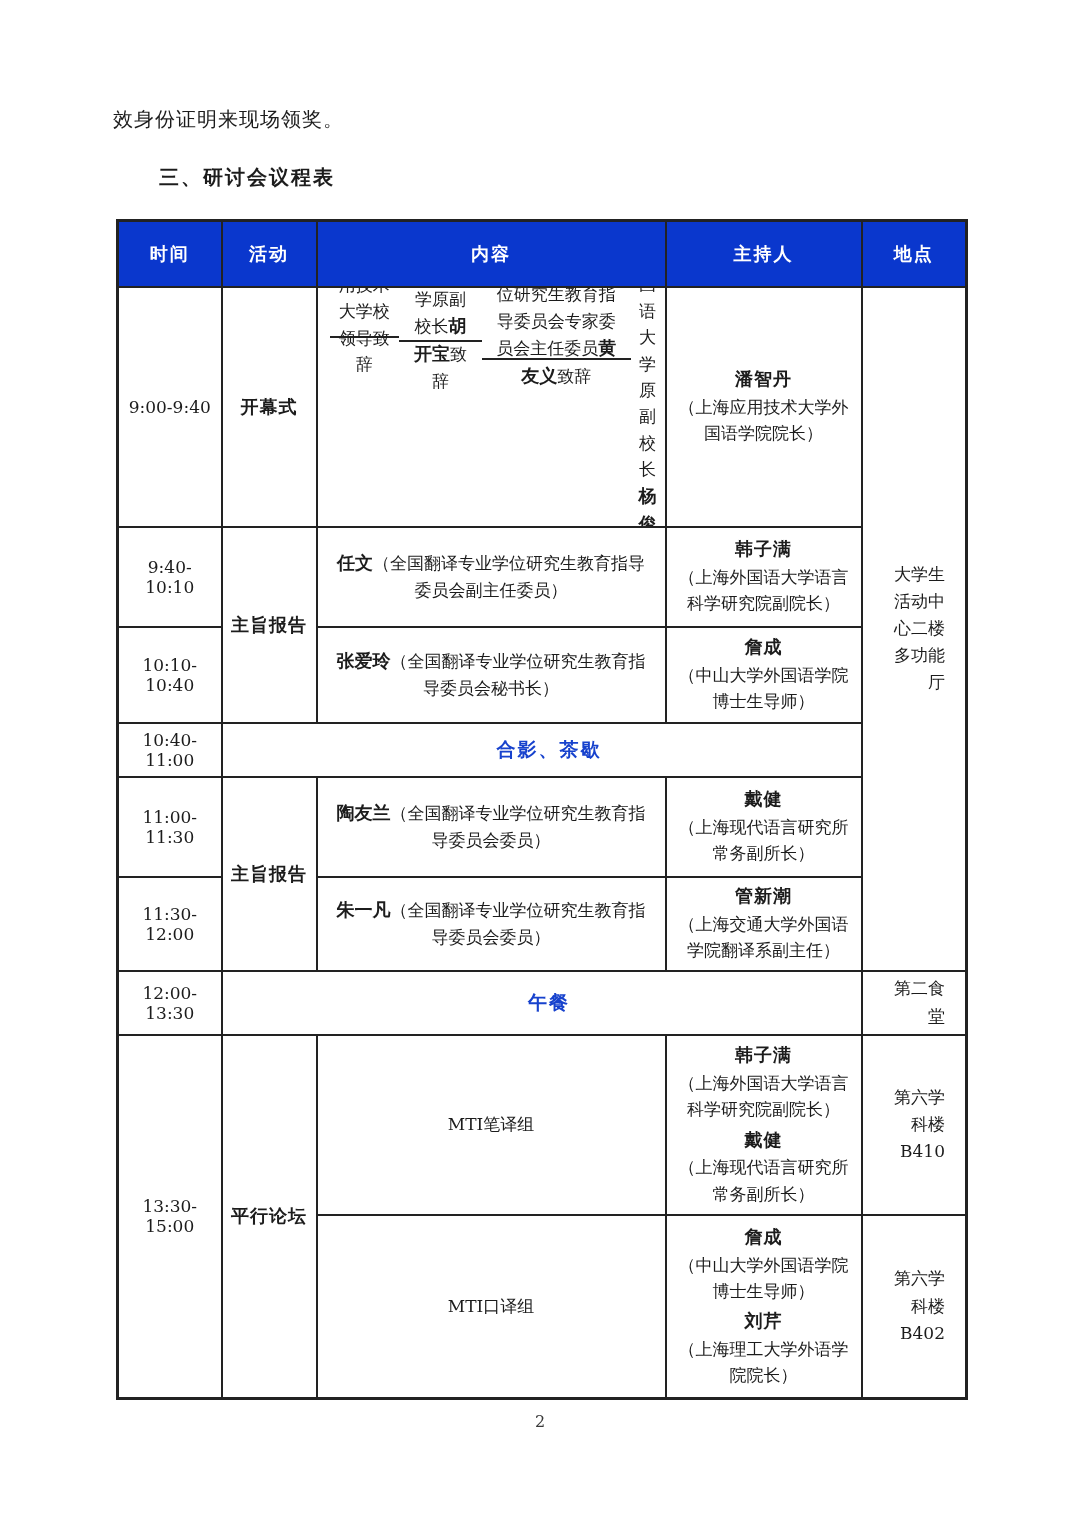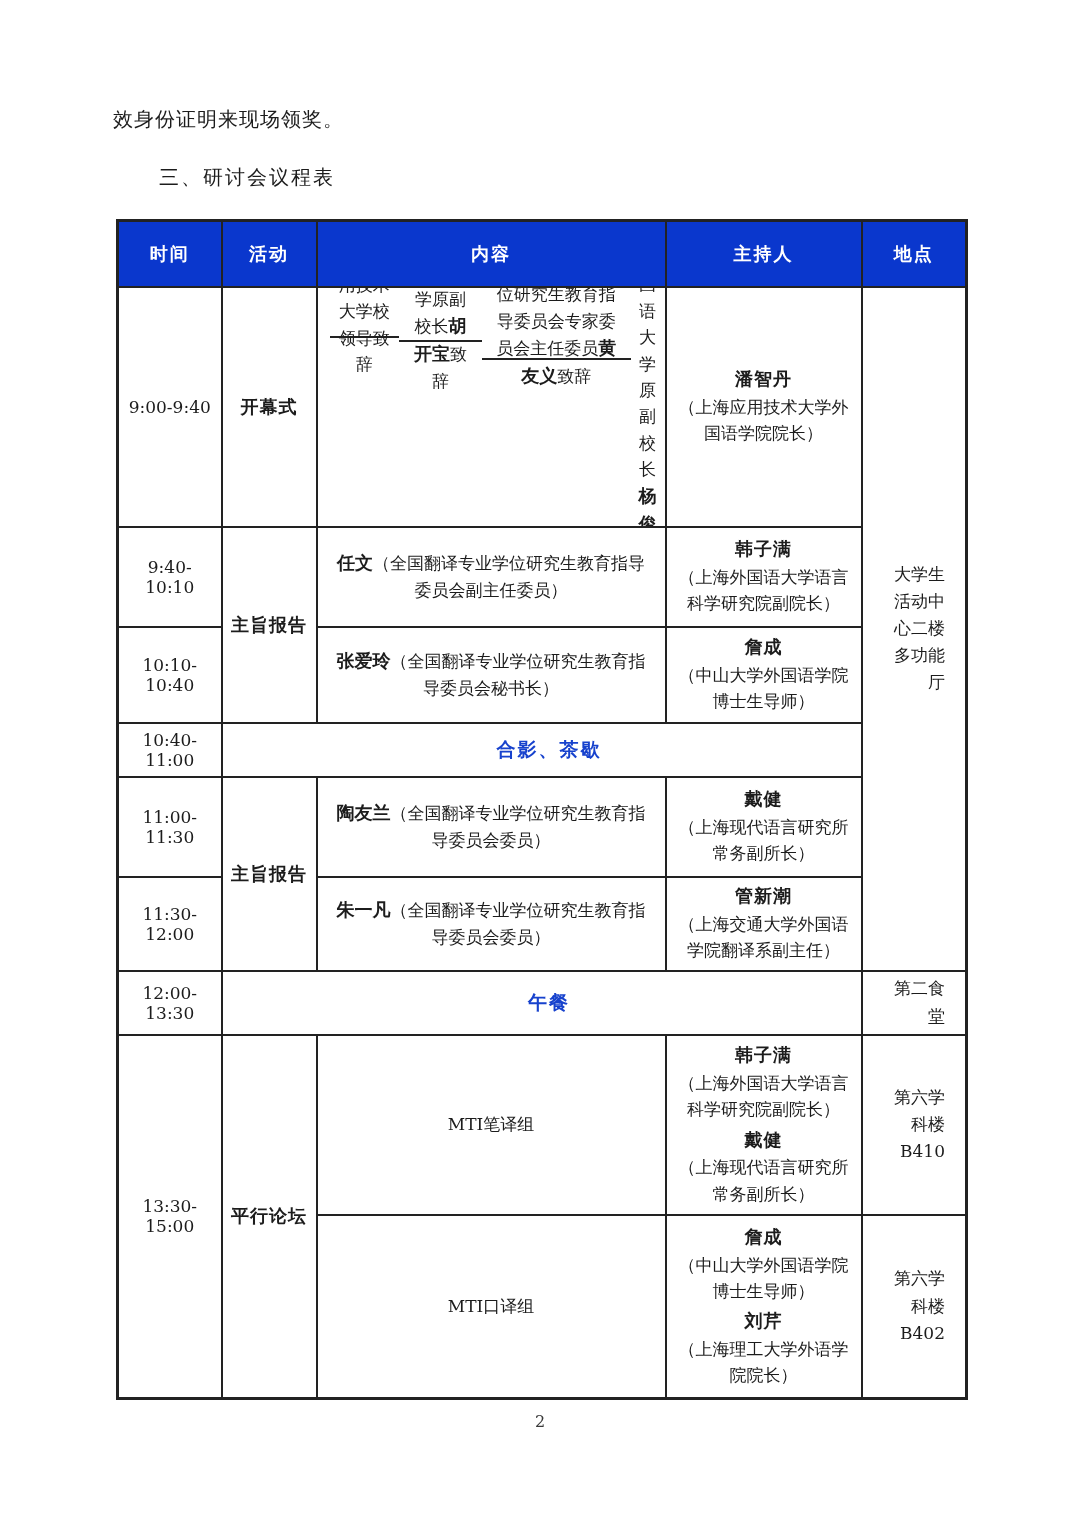--- a/index.html
+++ b/index.html
@@ -8,21 +8,21 @@
     width:1080px; height:1526px; position:relative;
     font-family:"DejaVu Serif","Liberation Serif",serif;
     color:var(--body-text,#1c1c1c);
   }
   .intro {
     position:absolute; left:113px; top:106px;
     font-size:20px; letter-spacing:1px;
   }
   .section-title {
     position:absolute; left:159px; top:164px;
-    font-size:20px; font-weight:normal; letter-spacing:2px;
+    font-size:20px; font-weight:bold; letter-spacing:2px;
   }
   table.schedule {
     position:absolute; left:116px; top:219px;
     width:849px; border-collapse:collapse; table-layout:fixed;
     border:3px solid var(--border,#222222);
   }
   .schedule th, .schedule td {
     border:2px solid var(--border,#222222);
     text-align:center; vertical-align:middle;
     font-size:17px; padding:2px 6px;

